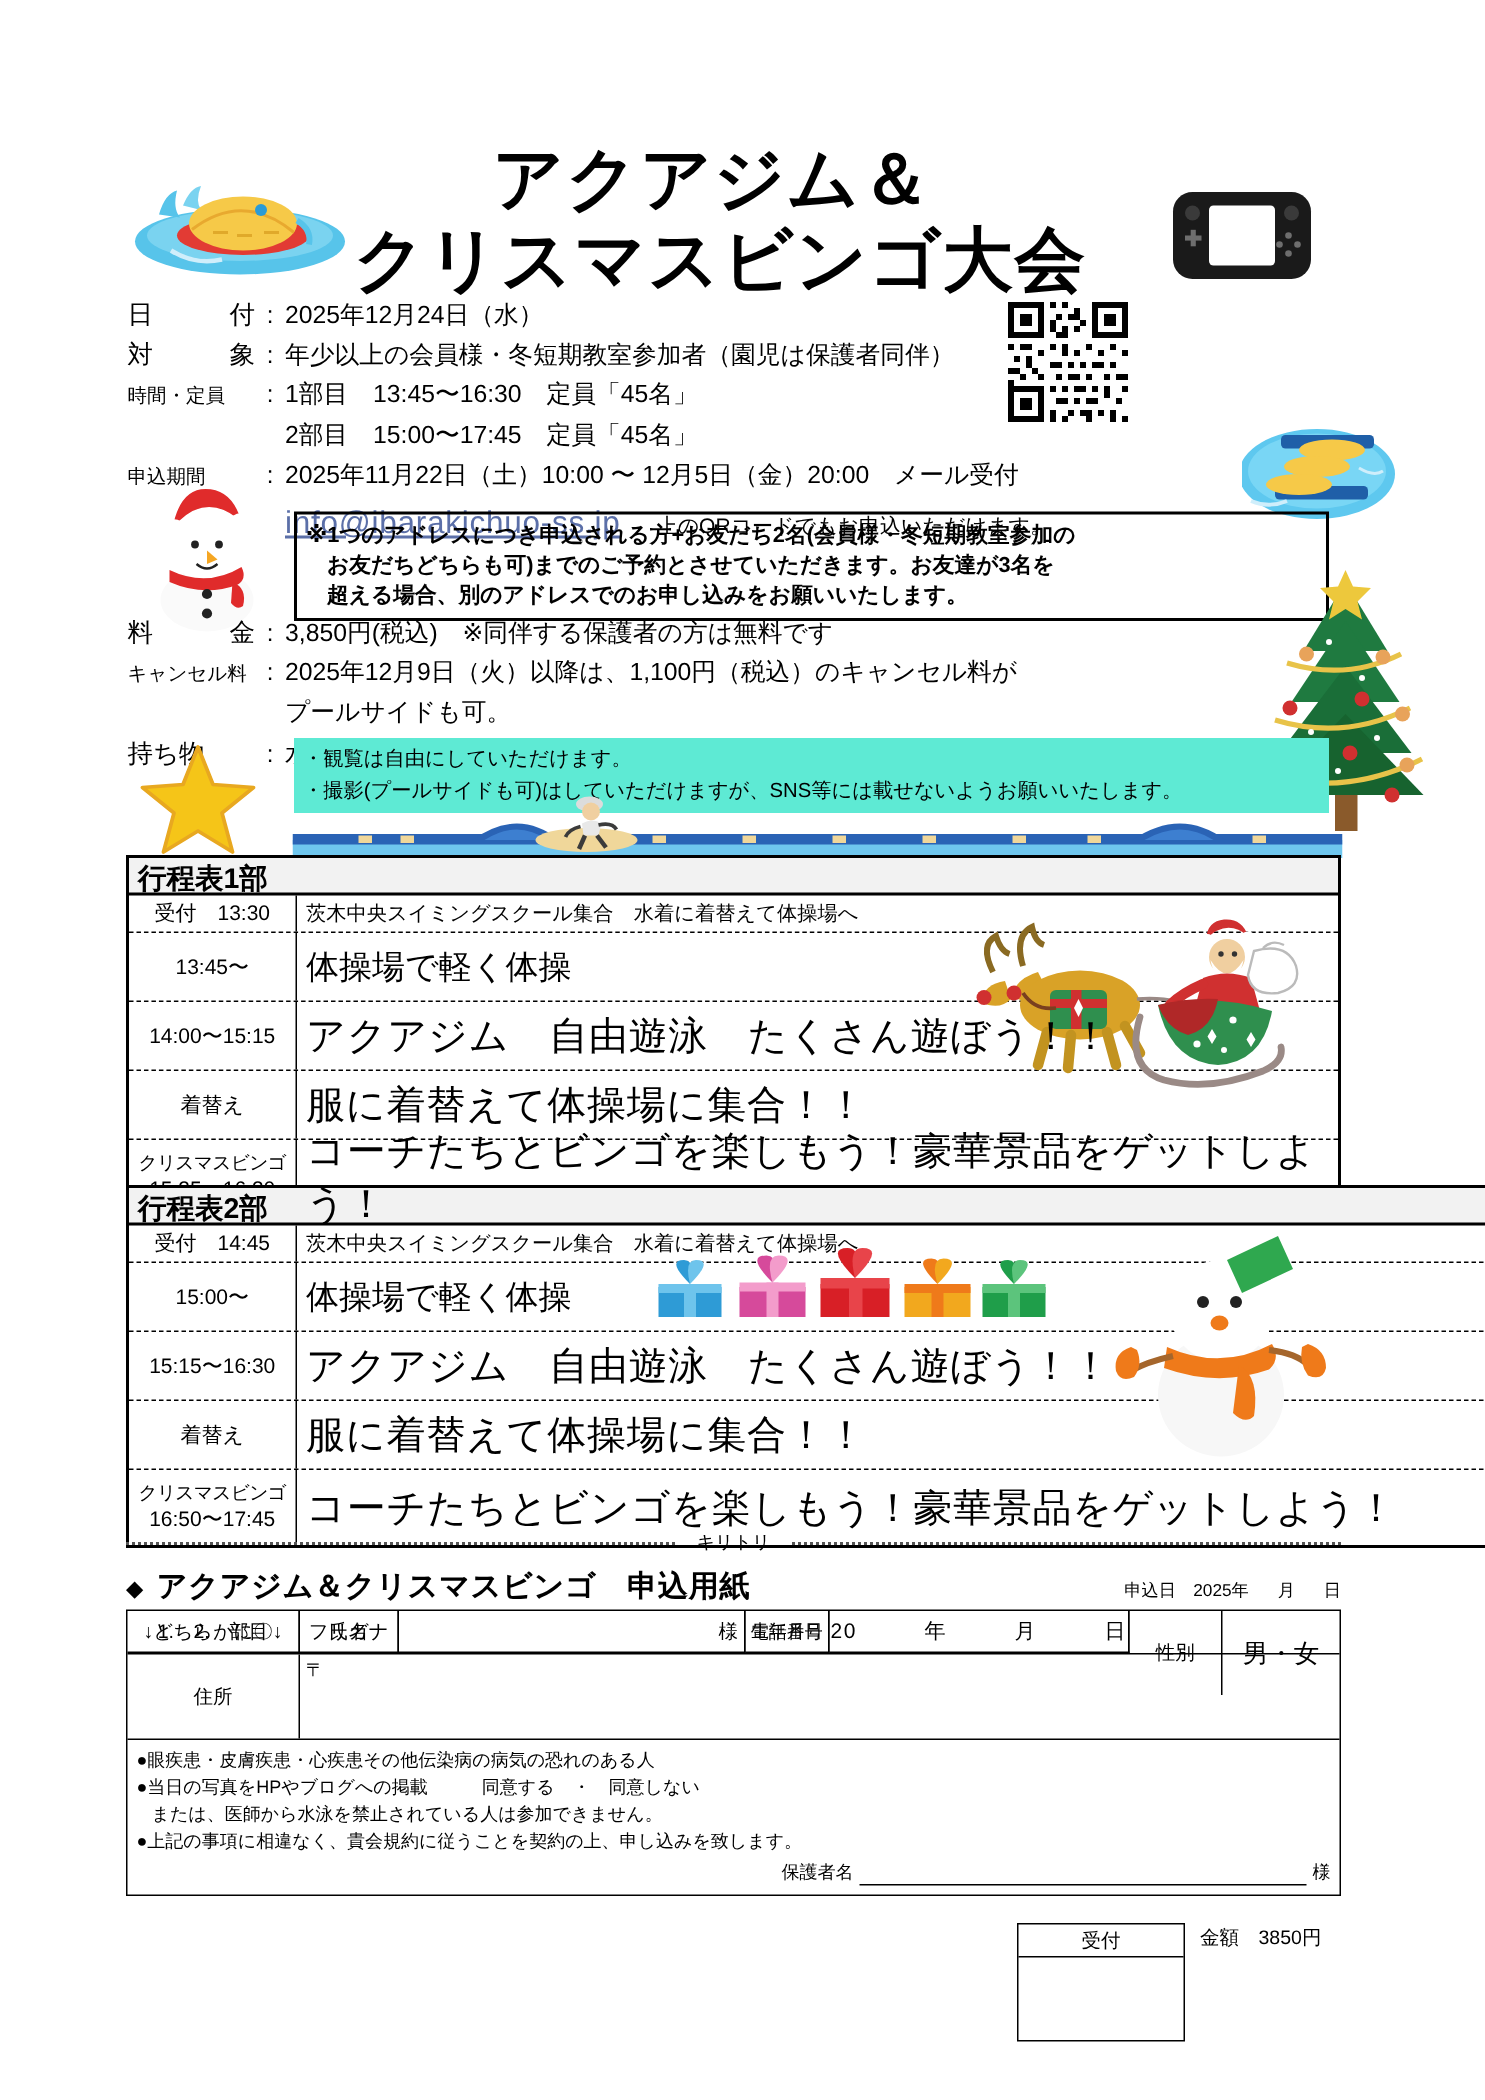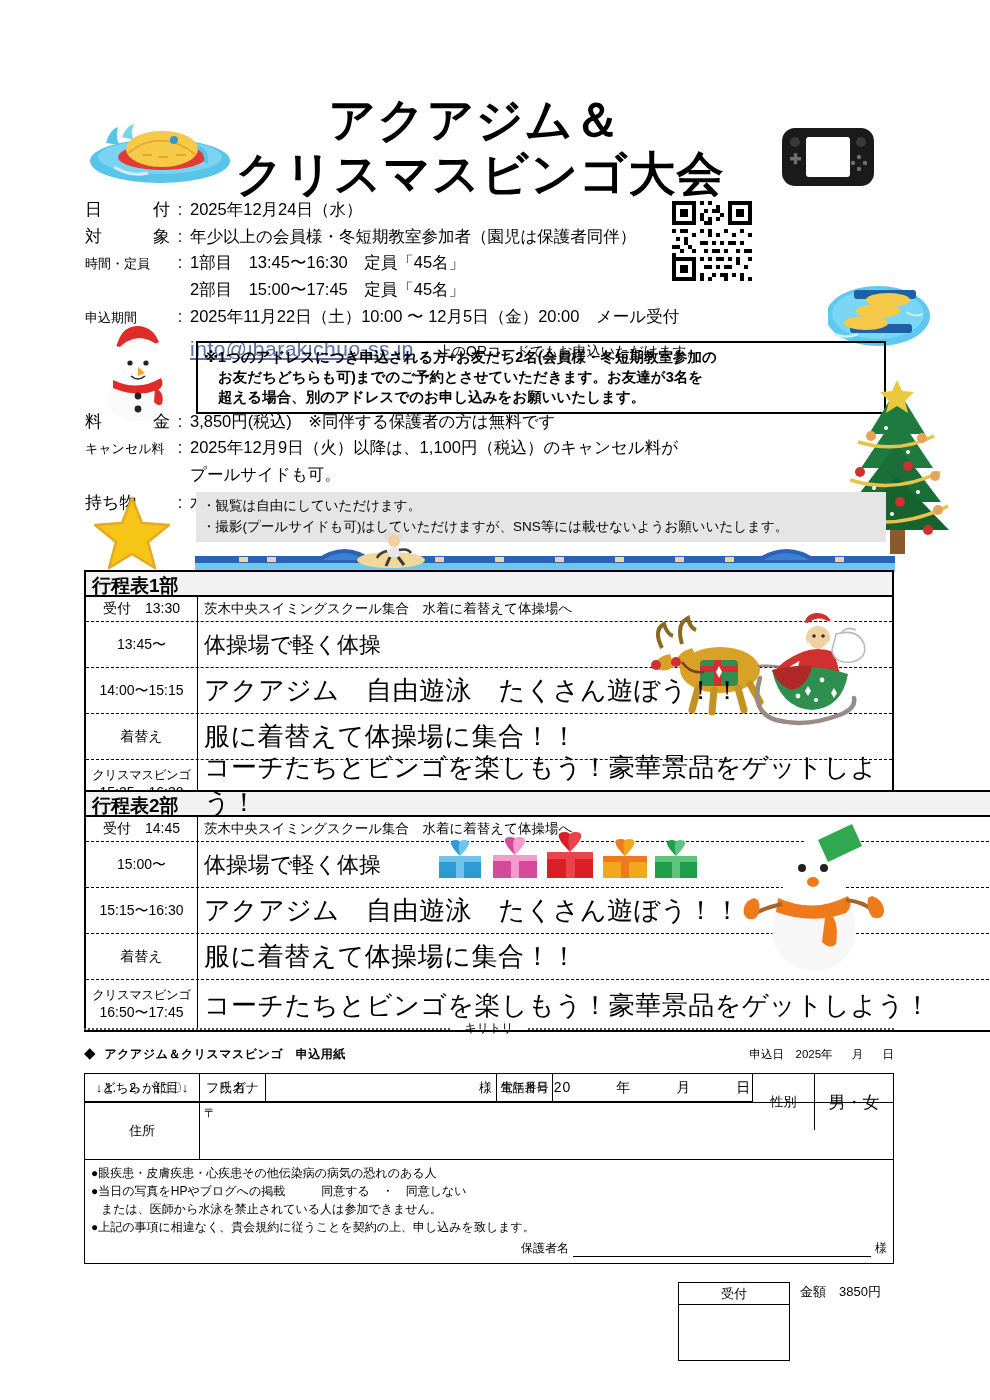--- a/index.html
+++ b/index.html
@@ -44,21 +44,21 @@
     padding:4px 6px 5px 6px;box-sizing:border-box;
   }
   .note-line{font-size:14.5px;line-height:1.38;font-weight:bold;white-space:nowrap;}
   .note-line.ind{padding-left:14px;}
 
   
   #fee-block{left:85px;top:410px;width:820px;}
 
   
   #gray-band{
-    left:196px;top:492px;width:690px;background:#e5e5e5;
+    left:196px;top:492px;width:690px;background:#5eead4;
     padding:4px 6px;box-sizing:border-box;
   }
   .gray-line{font-size:13.5px;line-height:1.55;white-space:nowrap;}
 
   
   .sched{border:2px solid #000;box-sizing:border-box;background:transparent;}
   #sched1{left:84px;top:570px;width:810px;}
   #sched2{left:84px;top:790px;width:942px;}
   .sched-head{
     background:#f2f2f2;border-bottom:2px solid #000;
@@ -86,21 +86,21 @@
   .r-h52{height:50px;}
 
   
   #cut-line{left:84px;top:1020px;width:810px;display:flex;align-items:center;}
   .cut-dash{flex:1;border-top:2px dotted #555;}
   #cut-label{font-size:12px;padding:0 14px;}
 
   
   #form-title-row{left:84px;top:1044px;width:810px;display:flex;align-items:baseline;}
   #form-diamond{font-size:15px;margin-right:9px;}
-  #form-title{font-size:12px;font-weight:bold;letter-spacing:0.5px;}
+  #form-title{font-size:20px;font-weight:bold;letter-spacing:0.5px;}
   #form-date{margin-left:auto;font-size:11.5px;}
   #form-date span{margin-left:16px;}
 
   #form-table{left:84px;top:1073px;width:810px;border:1.5px solid #000;box-sizing:border-box;}
   .ft-row{display:flex;}
   .ft-cell{border-right:1.5px solid #000;box-sizing:border-box;display:flex;
     align-items:center;justify-content:center;font-size:13px;position:relative;}
   .ft-cell:last-child{border-right:none;}
   .ft-row.b{border-bottom:1.5px solid #000;}
   .thin-b{border-bottom:1px solid #000;}

